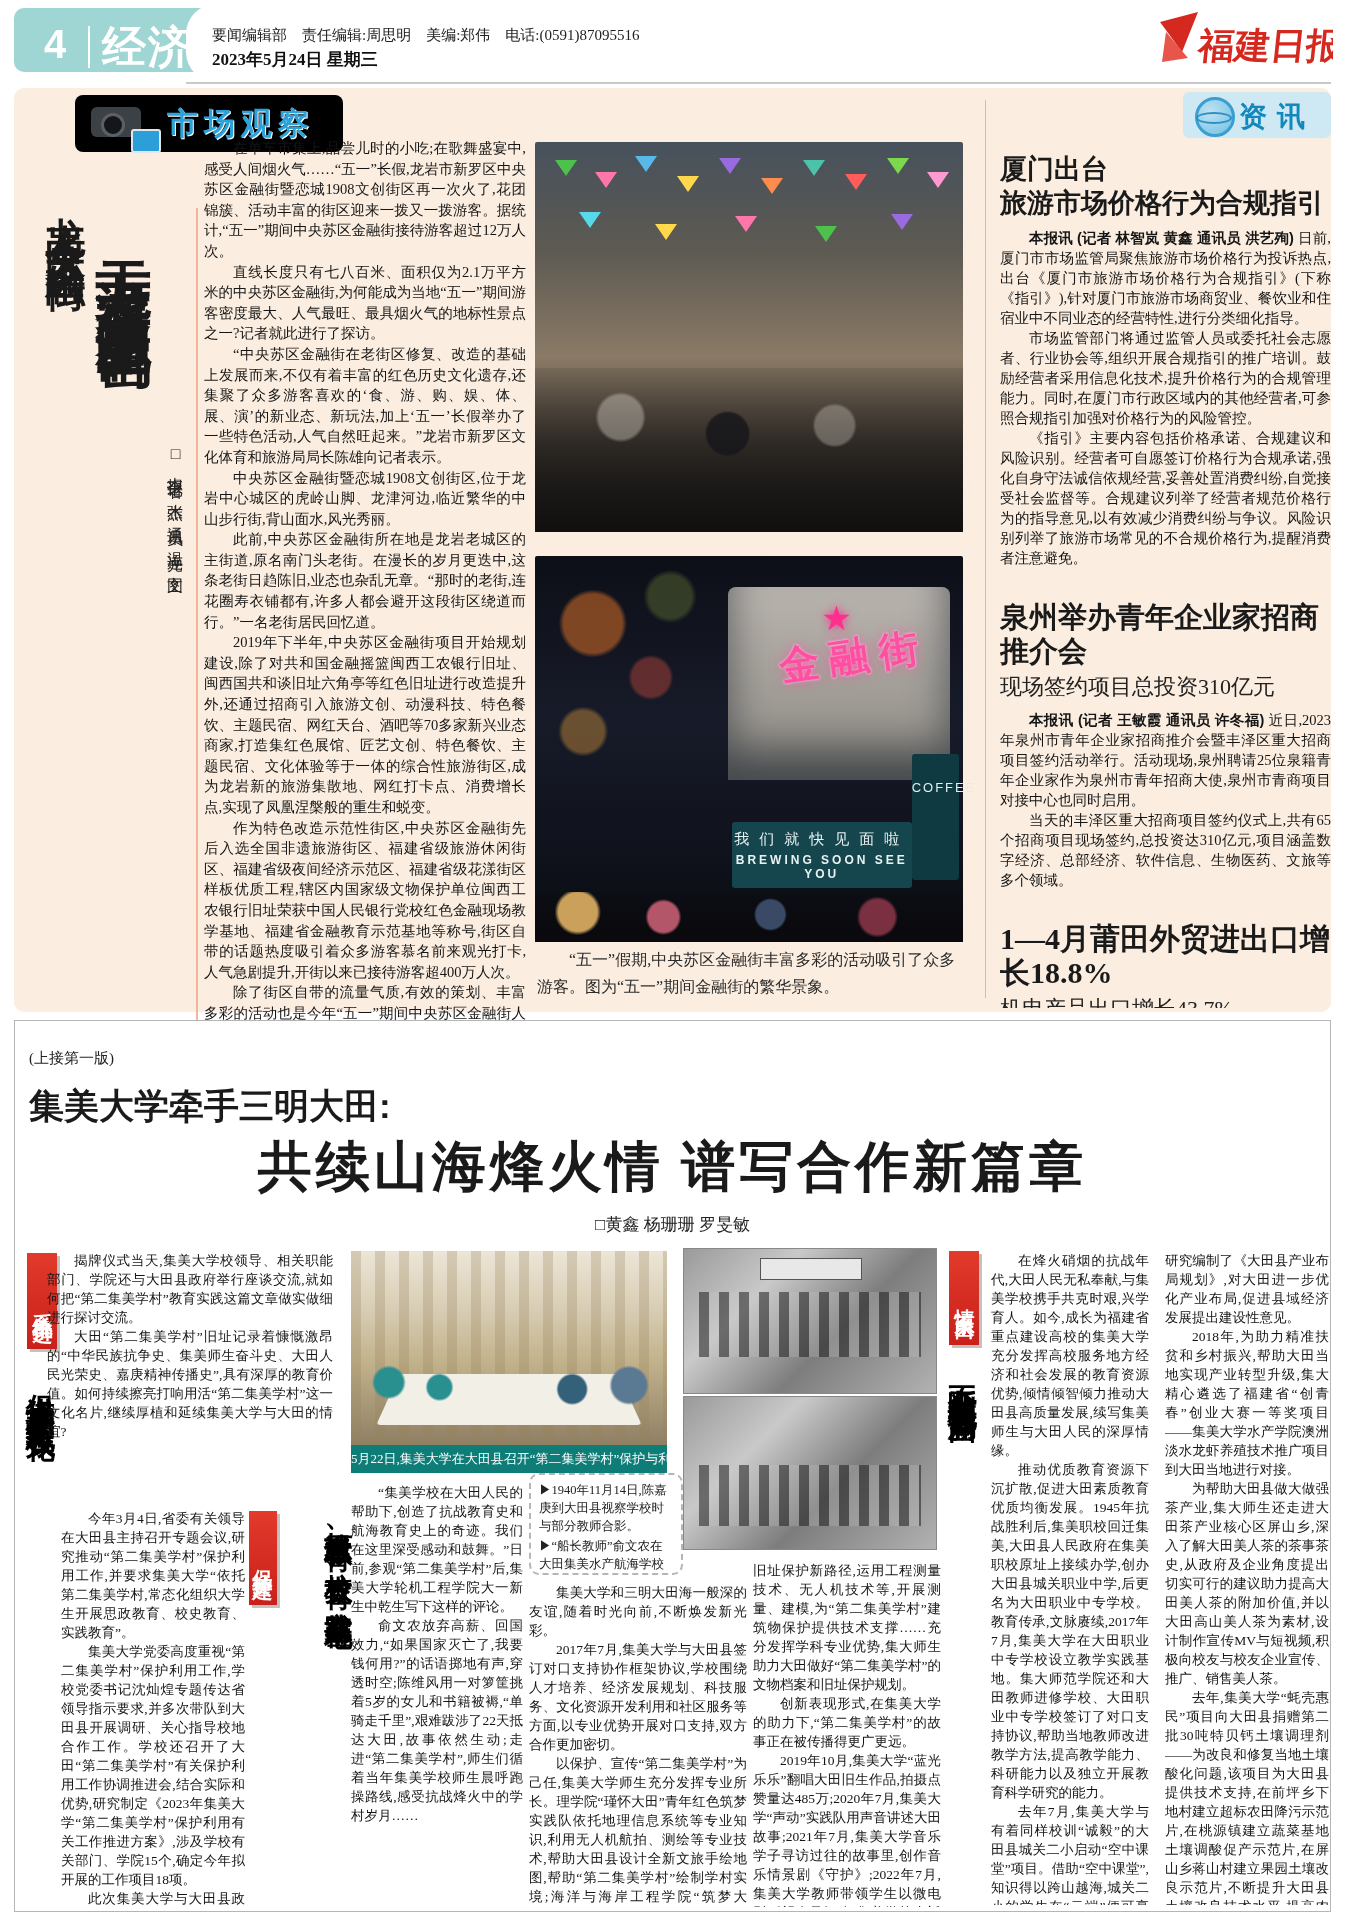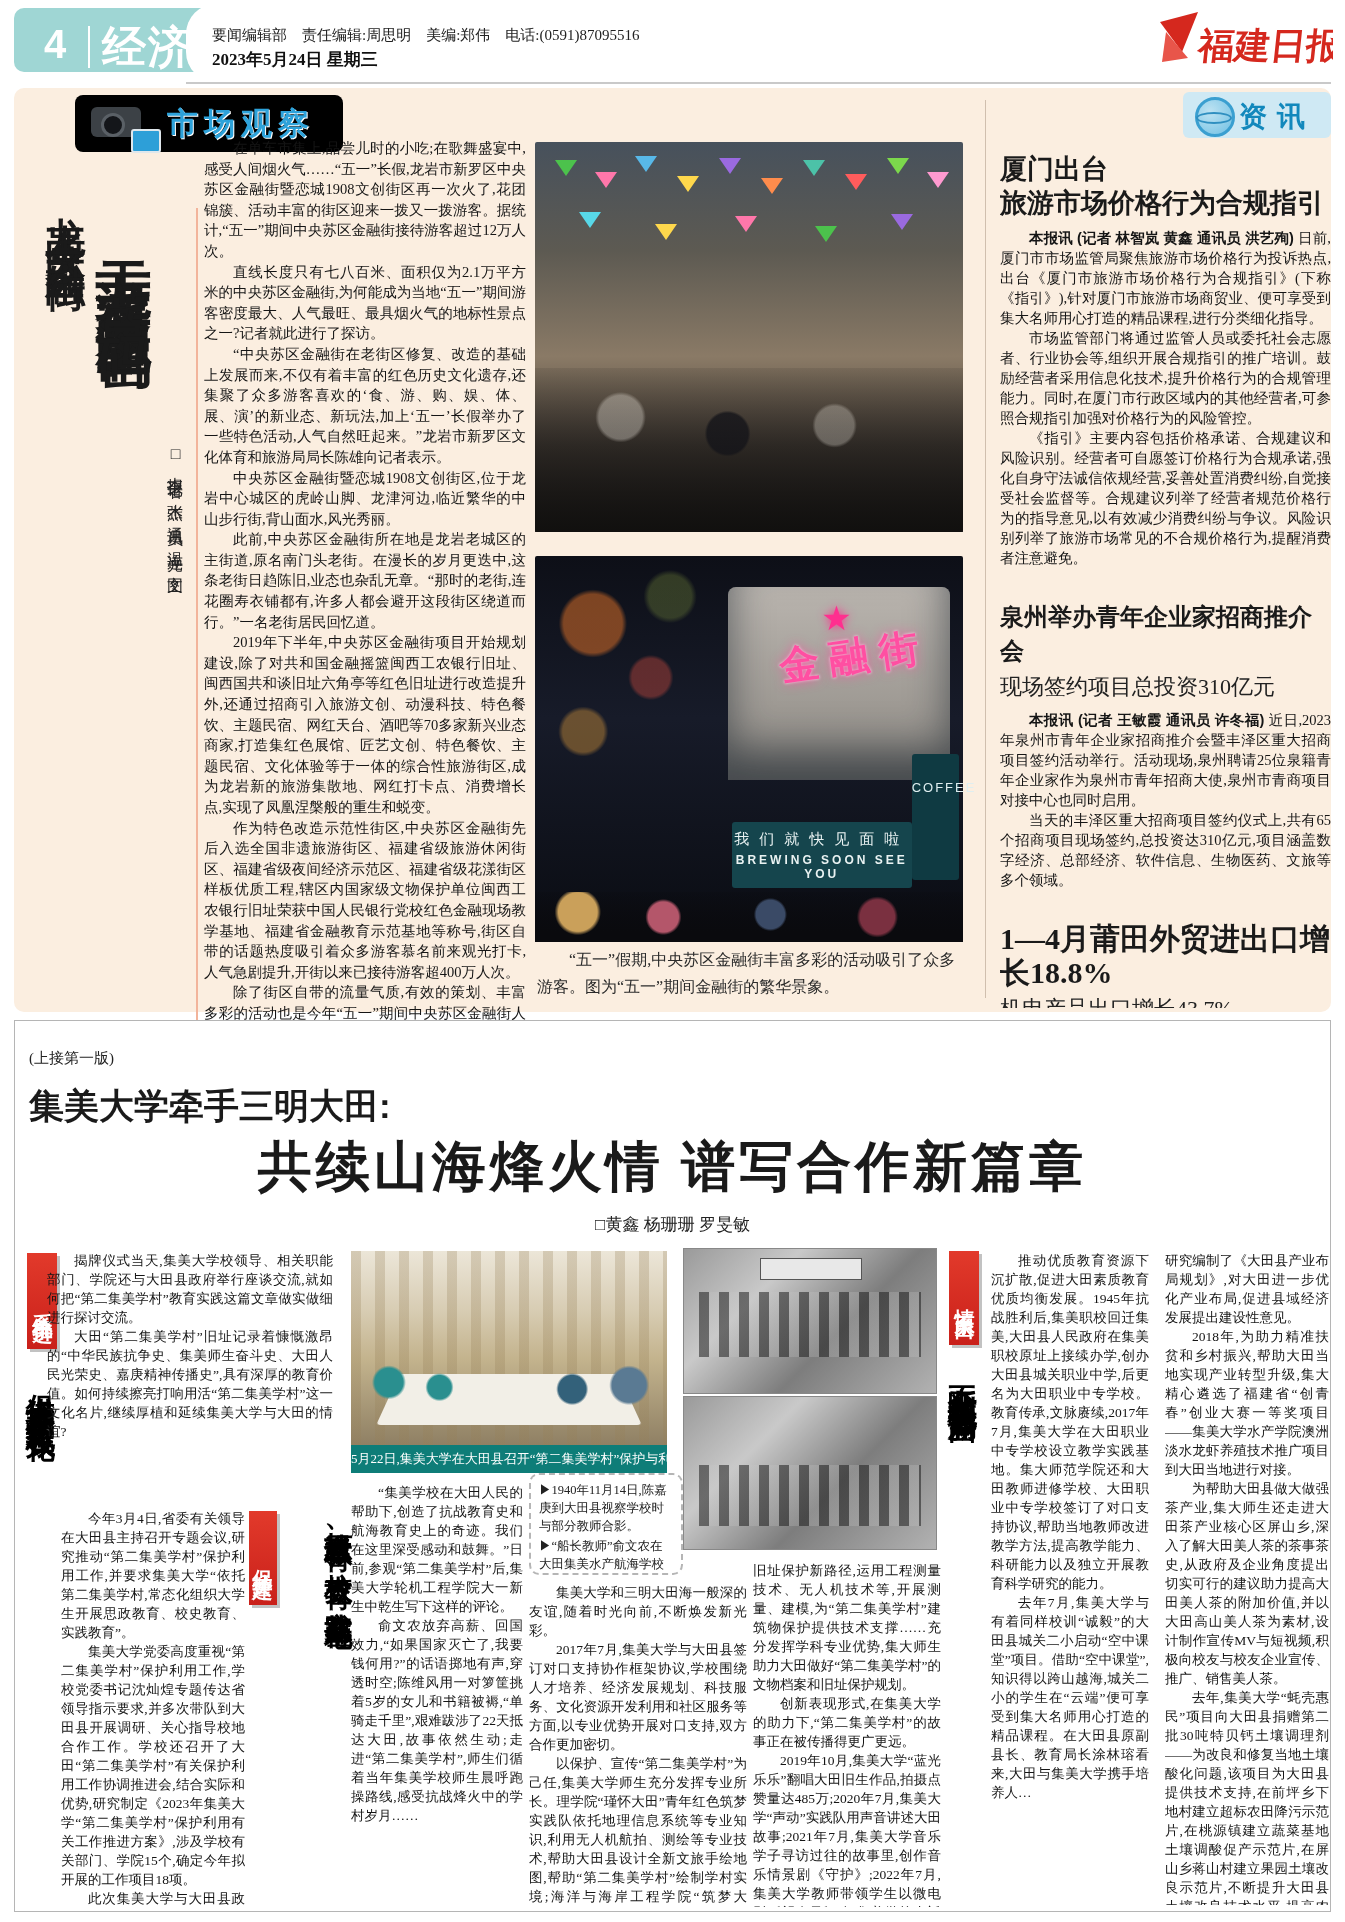--- a/index.html
+++ b/index.html
@@ -218,27 +218,27 @@
 
     <div class="abs briefs hidden-overflow">
       <div class="badge-info">
         <div class="globe"></div>
         <div class="badge-info-label">资讯</div>
       </div>
 
       <div class="b-title1">厦门出台</div>
       <div class="b-title1" style="margin-top:0;">旅游市场价格行为合规指引</div>
       <div class="b-body jtext">
-        <p><b>本报讯 (记者 林智岚 黄鑫 通讯员 洪艺殉) </b><span>日前,厦门市市场监管局聚焦旅游市场价格行为投诉热点,出台《厦门市旅游市场价格行为合规指引》(下称《指引》),针对厦门市旅游市场商贸业、便可享受到集大名师用心打造的精品课程,进行分类细化指导。</span></p>
+        <p><b>本报讯 (记者 林智岚 黄鑫 通讯员 洪艺殉) </b><span>日前,厦门市市场监管局聚焦旅游市场价格行为投诉热点,出台《厦门市旅游市场价格行为合规指引》(下称《指引》),针对厦门市旅游市场商贸业、餐饮业和住宿业中不同业态的经营特性,进行分类细化指导。</span></p>
         <p><b></b><span>市场监管部门将通过监管人员或委托社会志愿者、行业协会等,组织开展合规指引的推广培训。鼓励经营者采用信息化技术,提升价格行为的合规管理能力。同时,在厦门市行政区域内的其他经营者,可参照合规指引加强对价格行为的风险管控。</span></p>
         <p><b></b><span>《指引》主要内容包括价格承诺、合规建议和风险识别。经营者可自愿签订价格行为合规承诺,强化自身守法诚信依规经营,妥善处置消费纠纷,自觉接受社会监督等。合规建议列举了经营者规范价格行为的指导意见,以有效减少消费纠纷与争议。风险识别列举了旅游市场常见的不合规价格行为,提醒消费者注意避免。</span></p>
       </div>
 
       <div class="b-gap"></div>
-      <div class="b-title1" style="font-size:24px;">泉州举办青年企业家招商推介会</div>
+      <div class="b-title1" style="font-size:29px;">泉州举办青年企业家招商推介会</div>
       <div class="b-title-sub">现场签约项目总投资310亿元</div>
       <div class="b-body jtext">
         <p><b>本报讯 (记者 王敏霞 通讯员 许冬福) </b><span>近日,2023年泉州市青年企业家招商推介会暨丰泽区重大招商项目签约活动举行。活动现场,泉州聘请25位泉籍青年企业家作为泉州市青年招商大使,泉州市青商项目对接中心也同时启用。</span></p>
         <p><b></b><span>当天的丰泽区重大招商项目签约仪式上,共有65个招商项目现场签约,总投资达310亿元,项目涵盖数字经济、总部经济、软件信息、生物医药、文旅等多个领域。</span></p>
       </div>
 
       <div class="b-gap"></div>
       <div class="b-title1" style="font-size:30px;">1—4月莆田外贸进出口增长18.8%</div>
       <div class="b-title-sub">机电产品出口增长43.7%</div>
 
@@ -303,20 +303,21 @@
     <div class="abs bcol jtext hidden-overflow" style="left:738px;top:540px;width:188px;height:346px;">
       <p class="noindent">旧址保护新路径,运用工程测量技术、无人机技术等,开展测量、建模,为“第二集美学村”建筑物保护提供技术支撑……充分发挥学科专业优势,集大师生助力大田做好“第二集美学村”的文物档案和旧址保护规划。</p>
       <p>创新表现形式,在集美大学的助力下,“第二集美学村”的故事正在被传播得更广更远。</p>
       <p>2019年10月,集美大学“蓝光乐乐”翻唱大田旧生作品,拍摄点赞量达485万;2020年7月,集美大学“声动”实践队用声音讲述大田故事;2021年7月,集美大学音乐学子寻访过往的故事里,创作音乐情景剧《守护》;2022年7月,集美大学教师带领学生以微电影《望春风》,把集美学校内迁大田的历史搬上荧幕……受到好评……集大师生们将接续讲好“第二集美学村”故事。</p>
     </div>
 
     <div class="abs rail-label" style="left:934px;top:230px;width:30px;height:94px;">情系大田</div>
     <div class="abs rail-sub" style="left:928px;top:342px;height:380px;font-size:29px;letter-spacing:3px;">不断开创校地合作新局面</div>
 
     <div class="abs bcol jtext hidden-overflow" style="left:976px;top:230px;width:158px;height:654px;">
+      <p>在烽火硝烟的抗战年代,大田人民无私奉献,与集美学校携手共克时艰,兴学育人。如今,成长为福建省重点建设高校的集美大学充分发挥高校服务地方经济和社会发展的教育资源优势,倾情倾智倾力推动大田县高质量发展,续写集美师生与大田人民的深厚情缘。</p>
       <p>推动优质教育资源下沉扩散,促进大田素质教育优质均衡发展。1945年抗战胜利后,集美职校回迁集美,大田县人民政府在集美职校原址上接续办学,创办大田县城关职业中学,后更名为大田职业中专学校。教育传承,文脉赓续,2017年7月,集美大学在大田职业中专学校设立教学实践基地。集大师范学院还和大田教师进修学校、大田职业中专学校签订了对口支持协议,帮助当地教师改进教学方法,提高教学能力、科研能力以及独立开展教育科学研究的能力。</p>
       <p>去年7月,集美大学与有着同样校训“诚毅”的大田县城关二小启动“空中课堂”项目。借助“空中课堂”,知识得以跨山越海,城关二小的学生在“云端”便可享受到集大名师用心打造的精品课程。在大田县原副县长、教育局长涂林瑢看来,大田与集美大学携手培养人…</p>
     </div>
 
     <div class="abs bcol jtext hidden-overflow" style="left:1150px;top:230px;width:164px;height:654px;">
       <p class="noindent">研究编制了《大田县产业布局规划》,对大田进一步优化产业布局,促进县域经济发展提出建设性意见。</p>
       <p>2018年,为助力精准扶贫和乡村振兴,帮助大田当地实现产业转型升级,集大精心遴选了福建省“创青春”创业大赛一等奖项目——集美大学水产学院澳洲淡水龙虾养殖技术推广项目到大田当地进行对接。</p>
       <p>为帮助大田县做大做强茶产业,集大师生还走进大田茶产业核心区屏山乡,深入了解大田美人茶的茶事茶史,从政府及企业角度提出切实可行的建议助力提高大田美人茶的附加价值,并以大田高山美人茶为素材,设计制作宣传MV与短视频,积极向校友与校友企业宣传、推广、销售美人茶。</p>
       <p>去年,集美大学“蚝壳惠民”项目向大田县捐赠第二批30吨特贝钙土壤调理剂——为改良和修复当地土壤酸化问题,该项目为大田县提供技术支持,在前坪乡下地村建立超标农田降污示范片,在桃源镇建立蔬菜基地土壤调酸促产示范片,在屏山乡蒋山村建立果园土壤改良示范片,不断提升大田县土壤改良技术水平,提高农产品的产量和质量,助力…</p>
     </div>

